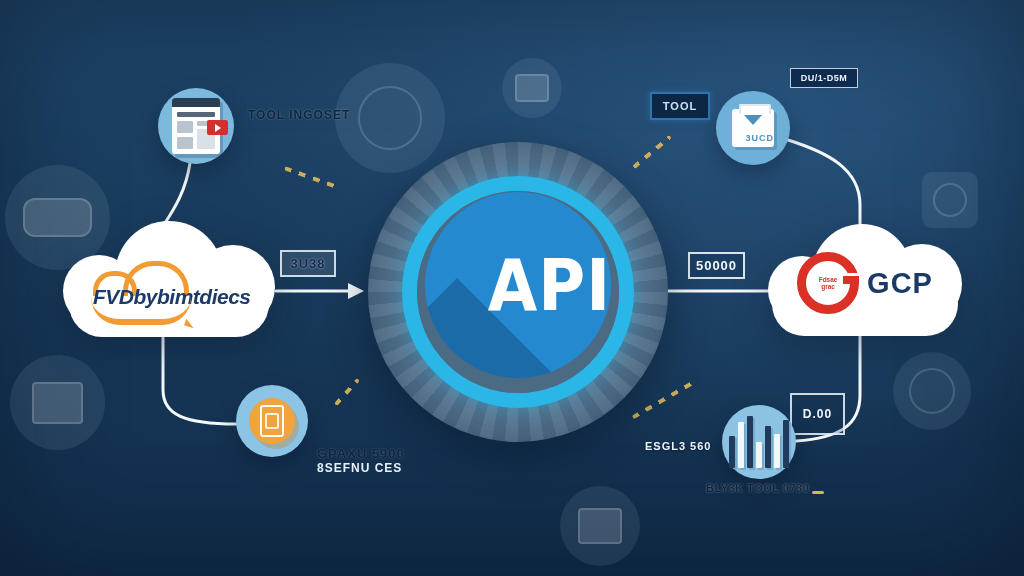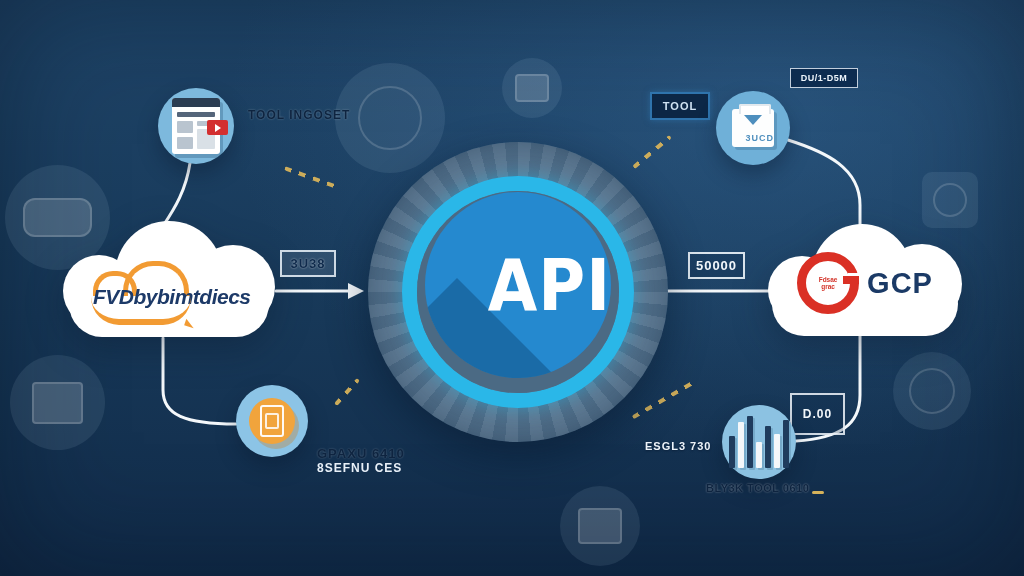--- a/index.html
+++ b/index.html
@@ -217,24 +217,24 @@
     <div class="bars">
       <div class="bar navy b1"></div>
       <div class="bar white b2"></div>
       <div class="bar navy b3"></div>
       <div class="bar white b4"></div>
       <div class="bar navy b5"></div>
       <div class="bar white b6"></div>
       <div class="bar navy b7"></div>
     </div>
   </div>
-  <div class="lbl esgl-label">ESGL3 730</div>
-  <div class="lbl bars-label">BLY3K TOOL 0610</div>
+  <div class="lbl esgl-label">ESGL3 560</div>
+  <div class="lbl bars-label">BLY3K TOOL 0730</div>
 
   <div class="icon-circle doc-circle">
     <div class="doc-inner">
       <div class="doc-glyph"></div>
     </div>
   </div>
-  <div class="lbl bl-line1">GPAXU 6410</div>
+  <div class="lbl bl-line1">GPAXU 5900</div>
   <div class="lbl bl-line2">8SEFNU CES</div>
 
 </div>
 
 </body></html>

